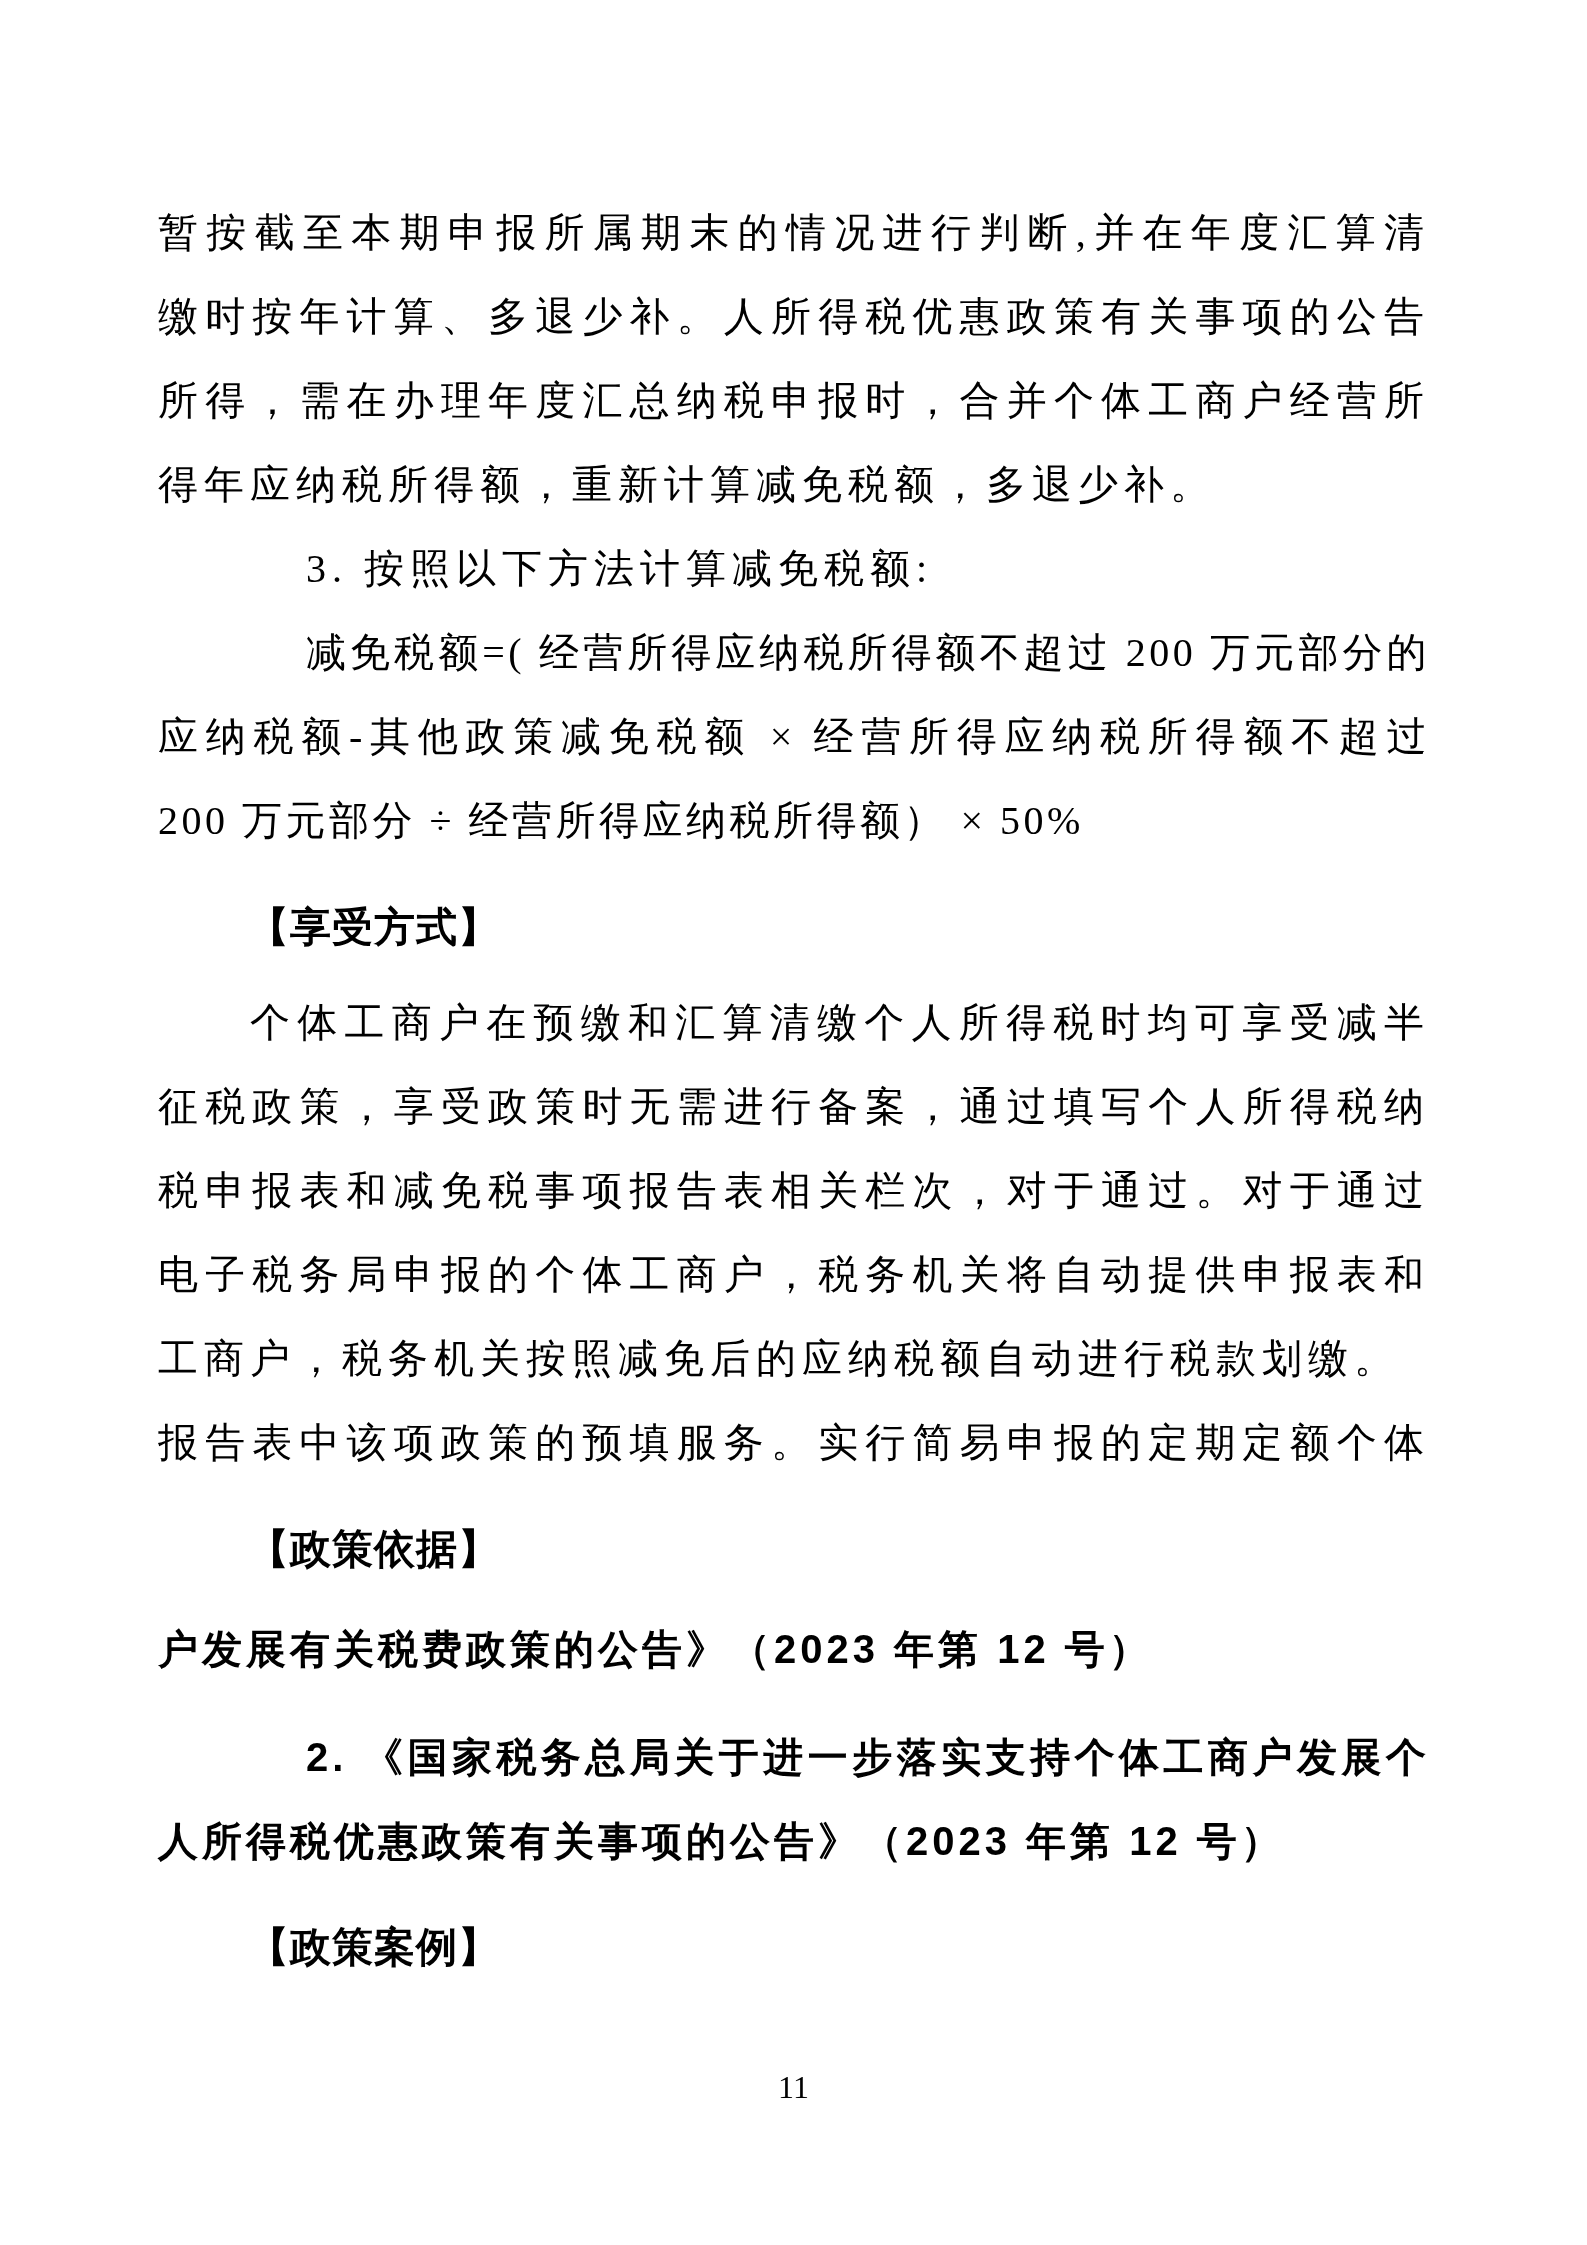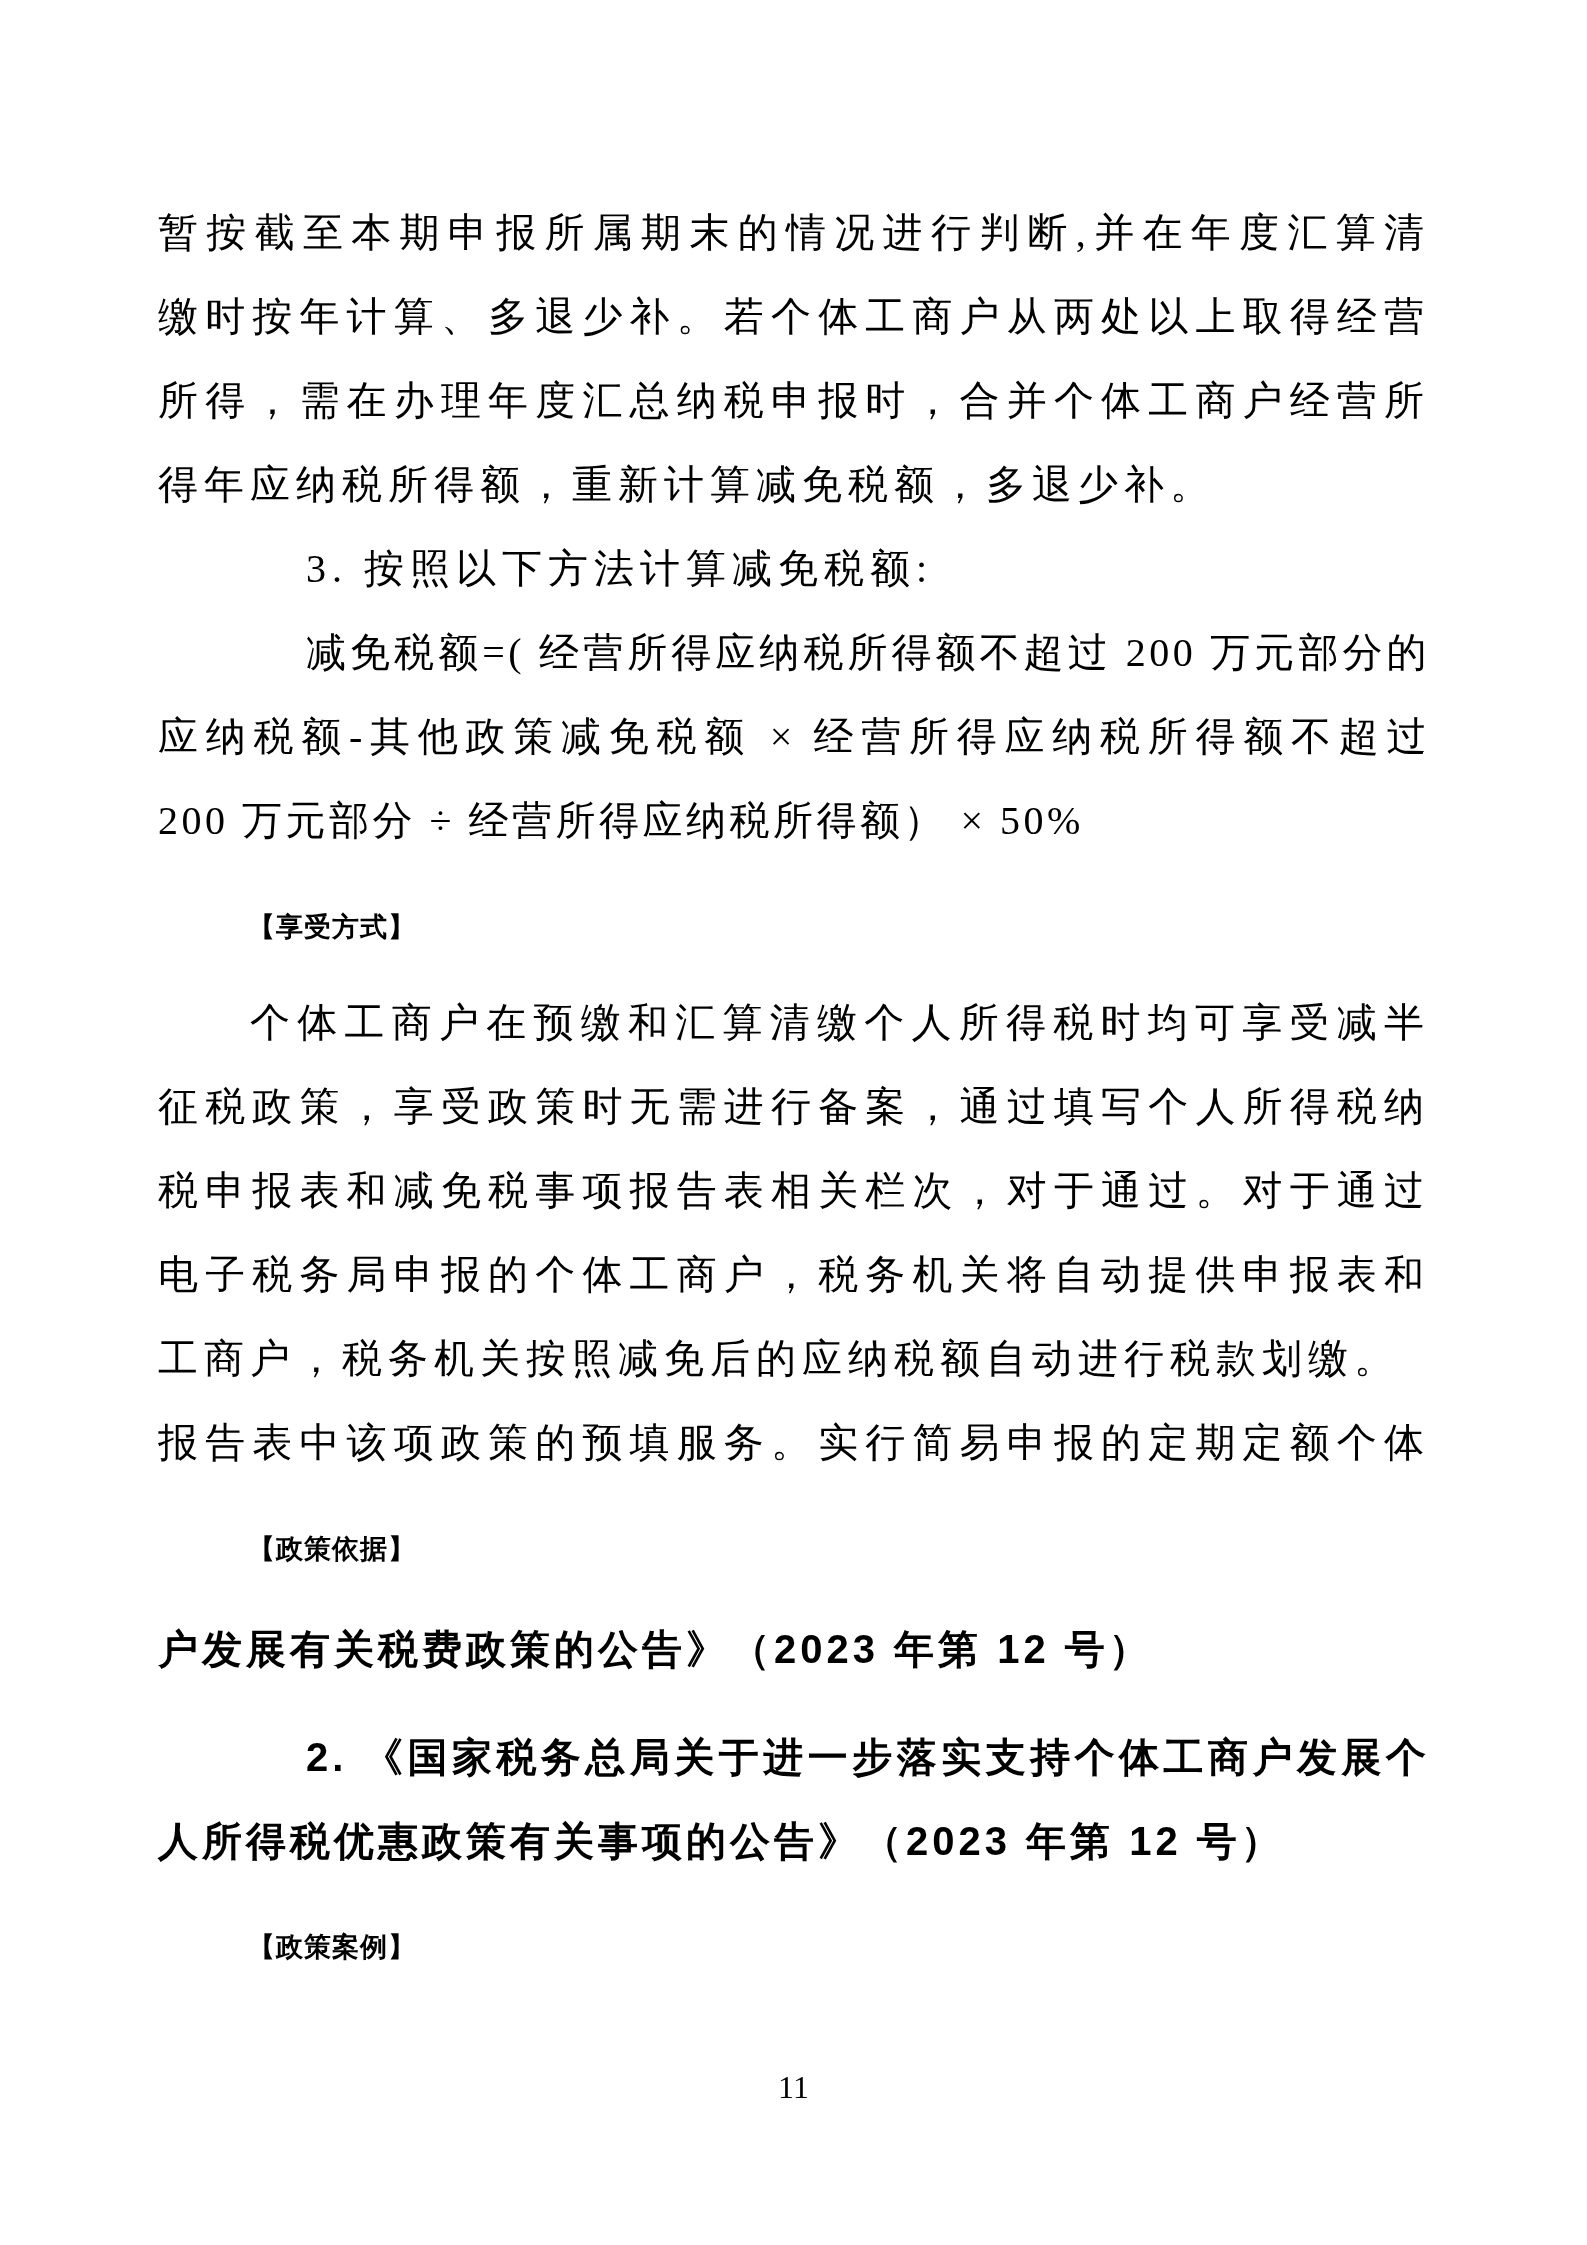--- a/index.html
+++ b/index.html
@@ -36,21 +36,21 @@
     text-align: left;
     text-align-last: left;
   }
   .fl3 { padding-left: 148px; }  
   .fl2 { padding-left: 92px; }   
   .formula .line { letter-spacing: 3.5px; }
   
   .heading {
     font-family: "Liberation Sans", "DejaVu Sans", sans-serif;
     font-weight: 700;
-    font-size: 27px;
+    font-size: 41px;
     line-height: 84px;
     letter-spacing: 1px;
     margin: 22px 0 12px 90px;
   }
   
   .policy { margin: 16px 0 0 0; }
   .policy.second { margin-top: 24px; }
   .policy .line {
     font-family: "Liberation Sans", "DejaVu Sans", sans-serif;
     font-weight: 700;
@@ -68,21 +68,21 @@
   }
 </style>
 </head>
 <body>
 
 <div class="page">
   <div class="content">
 
     <div class="para">
       <div class="line">暂按截至本期申报所属期末的情况进行判断,并在年度汇算清</div>
-      <div class="line">缴时按年计算、多退少补。若个体工商户从两处以上取得经营</div>
+      <div class="line">缴时按年计算、多退少补。人所得税优惠政策有关事项的公告</div>
       <div class="line">所得，需在办理年度汇总纳税申报时，合并个体工商户经营所</div>
       <div class="line end">得年应纳税所得额，重新计算减免税额，多退少补。</div>
     </div>
 
     <div class="para">
       <div class="line end fl3">3. 按照以下方法计算减免税额:</div>
     </div>
 
     <div class="para formula">
       <div class="line fl3">减免税额=( 经营所得应纳税所得额不超过 200 万元部分的</div>

